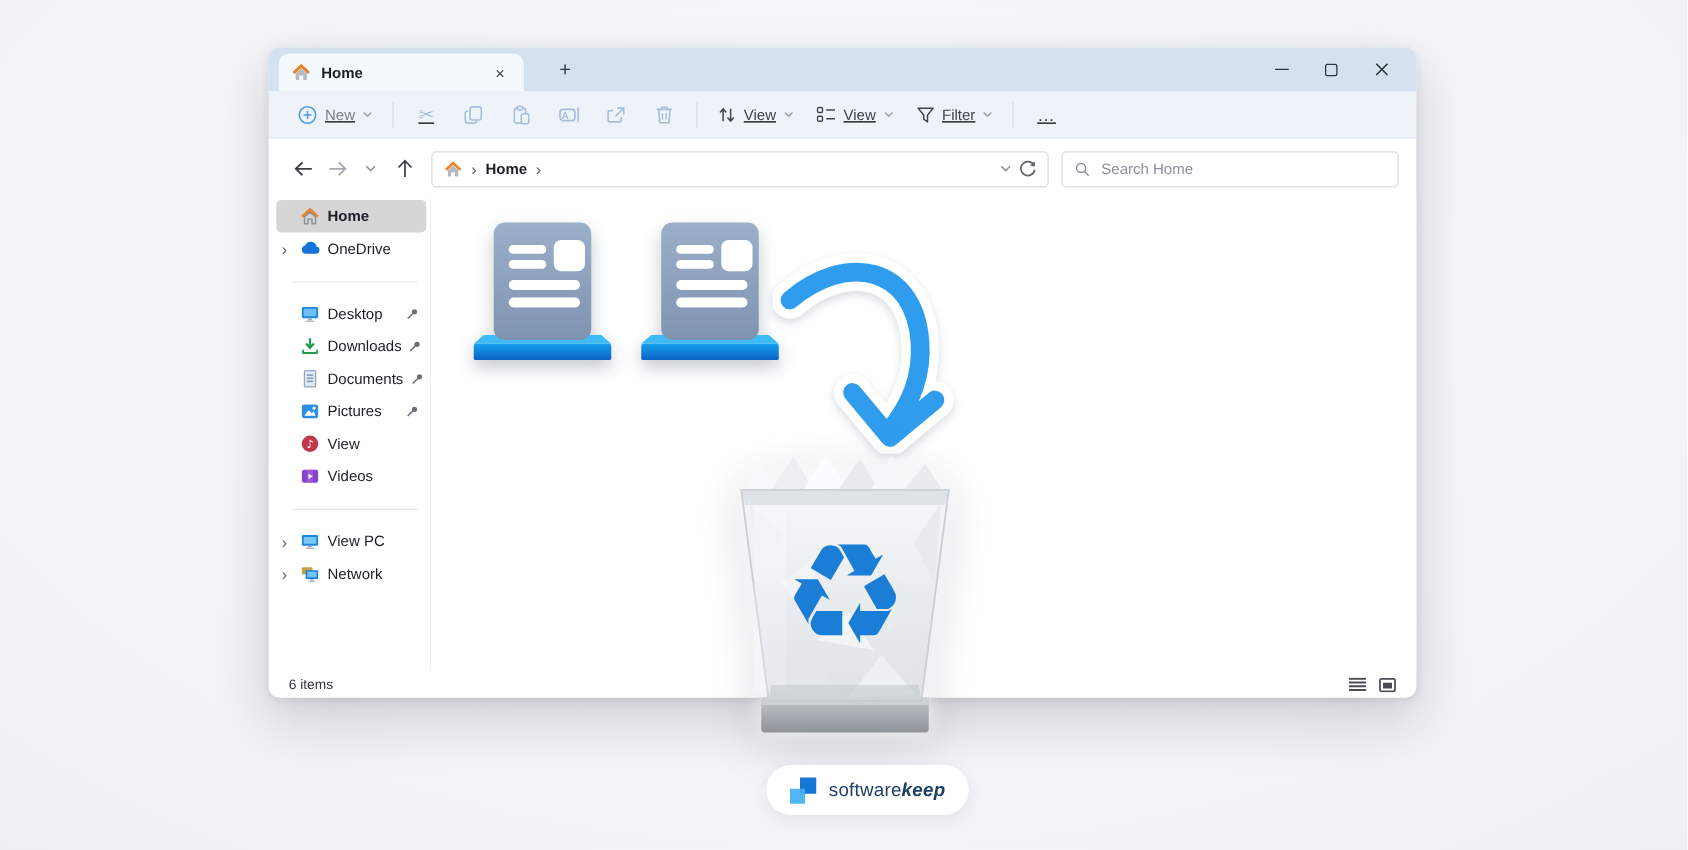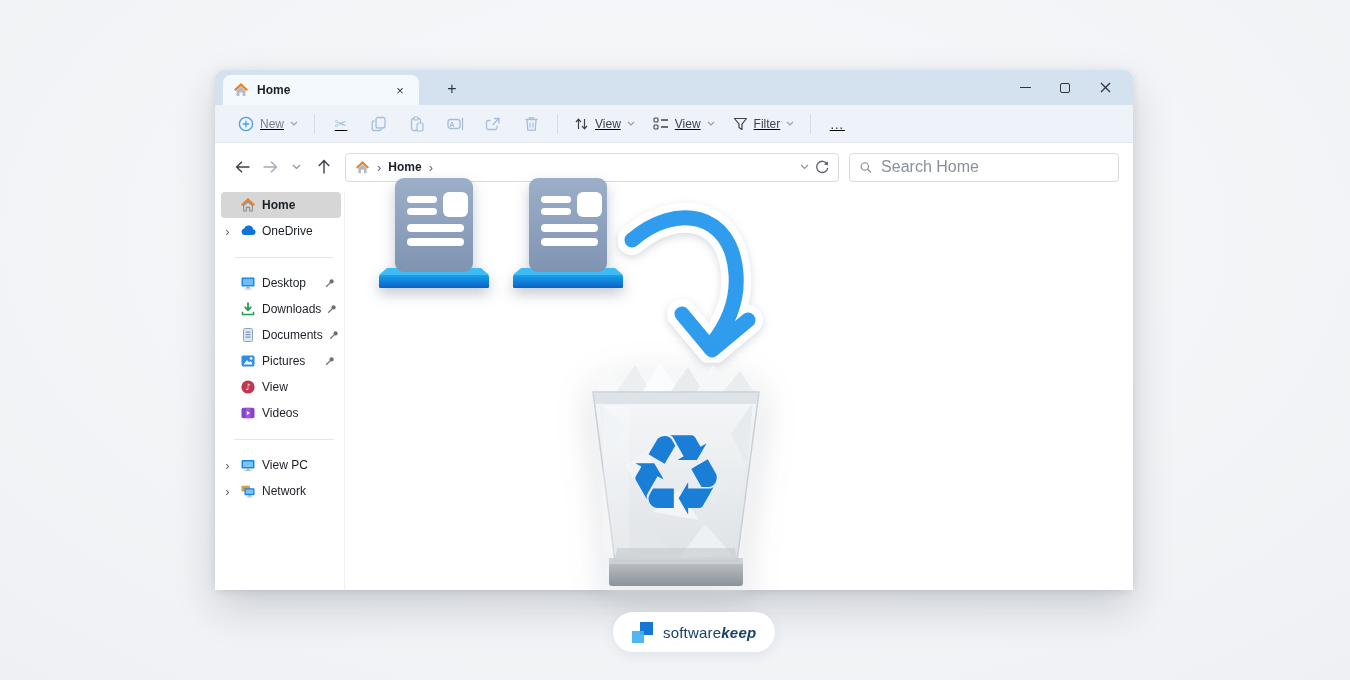--- a/index.html
+++ b/index.html
@@ -5,21 +5,21 @@
   * { margin:0; padding:0; box-sizing:border-box; }
   html,body { width:1350px; height:680px; }
   body { font-family:"Liberation Sans", sans-serif; }
 
   .page { position:relative; width:1350px; height:680px; overflow:hidden;
     background: radial-gradient(115% 135% at 50% 35%, #f8f9fb 0%, #f0f2f5 55%, #e7eaee 100%); }
 
   
   .window { position:absolute; left:215px; top:38px; width:918px; height:520px;
     background:#fff; border-radius:9px; display:flex; flex-direction:column;
-    box-shadow:0 18px 42px rgba(30,40,60,.18), 0 2px 8px rgba(30,40,60,.10); z-index:1;margin-top:32px; }
+    box-shadow:0 18px 42px rgba(30,40,60,.18), 0 2px 8px rgba(30,40,60,.10); z-index:1; }
 
   .titlebar { height:35px; flex:none; background:#d4e2f0; border-radius:9px 9px 0 0; position:relative; }
   .tab { position:absolute; left:8px; bottom:0; width:196px; height:30px; background:#f4f9fd;
     border-radius:8px 8px 0 0; display:flex; align-items:center; padding:0 10px; gap:8px; }
   .tab-title { font-size:12px; font-weight:700; color:#1b1f26; flex:1; }
   .tab-close { font-size:13px; color:#3c4046; width:18px; height:18px; display:flex; align-items:center; justify-content:center; border-radius:4px; }
   .new-tab { position:absolute; left:224px; bottom:3px; width:26px; height:26px; display:flex;
     align-items:center; justify-content:center; font-size:16px; color:#30343a; border-radius:4px; }
   .win-controls { position:absolute; right:8px; top:0; height:35px; display:flex; }
   .win-btn { width:40px; height:100%; display:flex; align-items:center; justify-content:center; }
@@ -40,21 +40,21 @@
   
   .navbar { height:48px; flex:none; background:#fff; display:flex; align-items:center; padding:0 14px; }
   .nav-btn { width:27px; height:27px; display:flex; align-items:center; justify-content:center; border-radius:4px; flex:none; }
   .addressbar { width:506px; height:29px; border:1px solid #d8dbe0; border-radius:4px; background:#fff;
     display:flex; align-items:center; padding:0 9px; gap:6px; margin-left:8px; }
   .crumb { font-size:12px; font-weight:600; color:#1b1f26; }
   .crumb-sep { font-size:13px; color:#5f6368; line-height:1; padding:0 1px; }
   .addr-spacer { flex:1; }
   .searchbox { width:276px; height:29px; border:1px solid #d8dbe0; border-radius:4px; background:#fff;
     display:flex; align-items:center; padding:0 10px; gap:9px; margin-left:10px; }
-  .searchbox input { border:none; outline:none; background:transparent; width:100%; font-size:16px;
+  .searchbox input { border:none; outline:none; background:transparent; width:100%; font-size:12px;
     color:#222; font-family:"Liberation Sans", sans-serif; }
   .searchbox input::placeholder { color:#8a9099; }
 
   
   .content { flex:1; display:flex; background:#fff; min-height:0; }
   .sidebar { width:130px; flex:none; padding:1px 0 0 6px; border-right:1px solid #eef0f2; }
   .side-item { height:26px; display:flex; align-items:center; gap:6px; padding-right:6px; margin-right:3px;
     border-radius:4px; font-size:12px; color:#1b1f26; }
   .side-item .chev-slot { width:13px; flex:none; text-align:center; font-size:13px; color:#5f6368; line-height:1; }
   .side-item .s-icon { width:16px; height:16px; flex:none; }
@@ -402,20 +402,36 @@
             <rect x="8" y="12.4" width="3" height="1" fill="#98a0a8"></rect>
             <rect x="6.5" y="13.5" width="6" height="1" rx=".5" fill="#b7bcc2"></rect>
           </svg>
           <span class="s-label">Network</span>
         </div>
 
       </aside>
       <main class="main-area"></main>
     </div>
 
+    <div class="statusbar">
+      <span class="status-count">6 items</span>
+      <div class="status-icons">
+        <span class="status-btn">
+          <svg width="14" height="11" viewBox="0 0 14 11">
+            <path d="M0 1 H14 M0 4 H14 M0 7 H14 M0 10 H14" stroke="#4a4e54" stroke-width="1.5"></path>
+          </svg>
+        </span>
+        <span class="status-btn">
+          <svg width="14" height="12" viewBox="0 0 14 12">
+            <rect x="1" y="1" width="12" height="10" rx="1" fill="none" stroke="#4a4e54" stroke-width="1.4"></rect>
+            <rect x="3.4" y="4.2" width="7.2" height="4.6" fill="#4a4e54"></rect>
+          </svg>
+        </span>
+      </div>
+    </div>
   </div>
 
   <svg class="doc-illo doc-1" width="118" height="114" viewBox="0 0 118 114">
     <rect x="4" y="99" width="110" height="13" rx="1.5" fill="url(#gPlat)"></rect>
     <polygon points="12,92 106,92 114,99 4,99" fill="#3ebbf4"></polygon>
     <rect x="20" y="2" width="78" height="94" rx="9" fill="url(#gDoc)"></rect>
     <rect x="32" y="20" width="30" height="7" rx="3.5" fill="#ffffff"></rect>
     <rect x="32" y="32" width="30" height="7" rx="3.5" fill="#ffffff"></rect>
     <rect x="68" y="16" width="25" height="25" rx="6" fill="#ffffff"></rect>
     <rect x="32" y="48" width="57" height="8" rx="4" fill="#ffffff"></rect>

